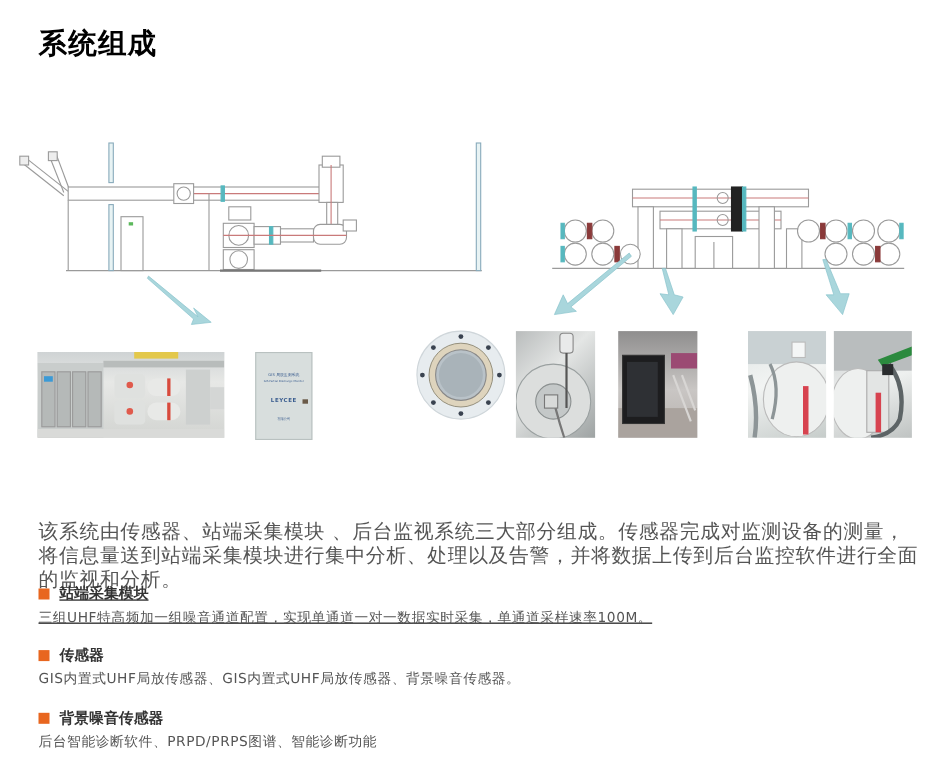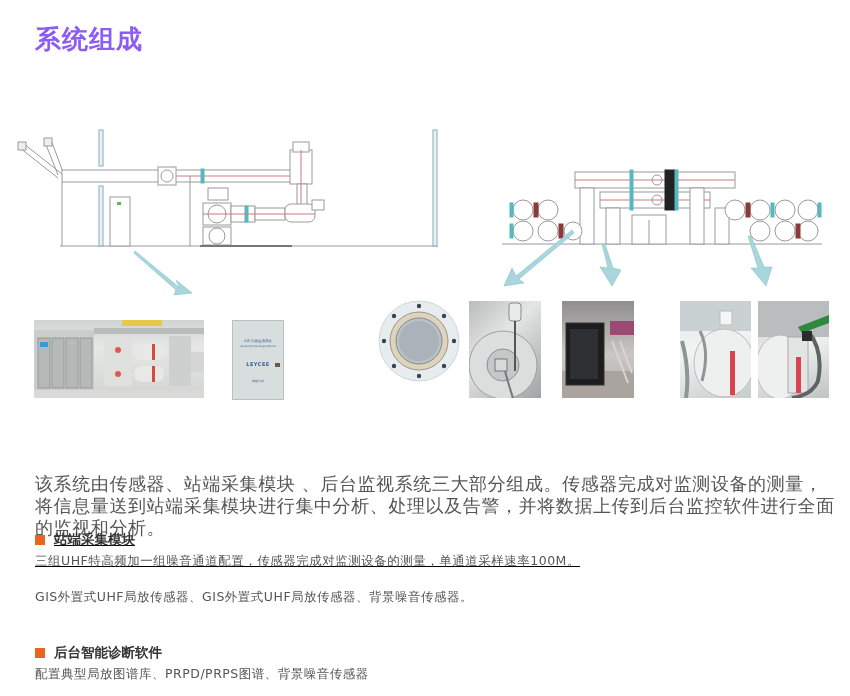--- a/index.html
+++ b/index.html
@@ -29,21 +29,21 @@
     #section-0 { top: 530px; text-decoration: underline; }
     #section-1 { top: 586px; }
     #section-2 { top: 643px; }
 
     .cab-text { position: absolute; left: 0; width: 100%; text-align: center; color: #3a5d8f; }
   </style>
 </head>
 <body>
 
 <div class="header">
-  <span class="title-cn" style="color: #8b5cf6;">系统组成</span>
+  <span class="title-cn" style="color: #000000;">系统组成</span>
 </div>
 
 <svg id="diagram-left" class="diagram" viewBox="0 0 460 180">
   <g stroke="#9a9a9a" fill="none" stroke-width="1">
 
     <line x1="60" y1="126" x2="438" y2="126"></line>
 
     <rect x="99" y="10" width="4" height="36" fill="#e8f3f4" stroke="#8ab"></rect>
     <rect x="99" y="66" width="4" height="60" fill="#e8f3f4" stroke="#8ab"></rect>
     <rect x="433" y="10" width="4" height="116" fill="#e8f3f4" stroke="#8ab"></rect>
@@ -239,26 +239,30 @@
   </svg>
 </div>
 
 <p class="para">该系统由传感器、站端采集模块 、后台监视系统三大部分组成。传感器完成对监测设备的测量，将信息量送到站端采集模块进行集中分析、处理以及告警，并将数据上传到后台监控软件进行全面的监视和分析。</p>
 
 <div class="section" id="section-0">
   <div class="section-title">
     <span class="bullet" style="background: rgb(232, 102, 31);"></span>
     <span>站端采集模块</span>
   </div>
-  <div class="section-desc">三组UHF特高频加一组噪音通道配置，传感器完成对监测设备的测量，单通道采样速率100M。</div>
+  <div class="section-desc">三组UHF特高频加一组噪音通道配置，实现单通道一对一数据实时采集，单通道采样速率100M。</div>
 </div>
 
 <div class="section" id="section-1">
-  <div class="section-desc">GIS外置式UHF局放传感器、GIS外置式UHF局放传感器、背景噪音传感器。</div>
+  <div class="section-title">
+    <span class="bullet" style="background: rgb(232, 102, 31);"></span>
+    <span>传感器</span>
+  </div>
+  <div class="section-desc">GIS内置式UHF局放传感器、GIS内置式UHF局放传感器、背景噪音传感器。</div>
 </div>
 
 <div class="section" id="section-2">
   <div class="section-title">
     <span class="bullet" style="background: rgb(232, 102, 31);"></span>
-    <span>后台智能诊断软件</span>
+    <span>背景噪音传感器</span>
   </div>
-  <div class="section-desc">配置典型局放图谱库、PRPD/PRPS图谱、背景噪音传感器</div>
+  <div class="section-desc">后台智能诊断软件、PRPD/PRPS图谱、智能诊断功能</div>
 </div>
 
 </body></html>

